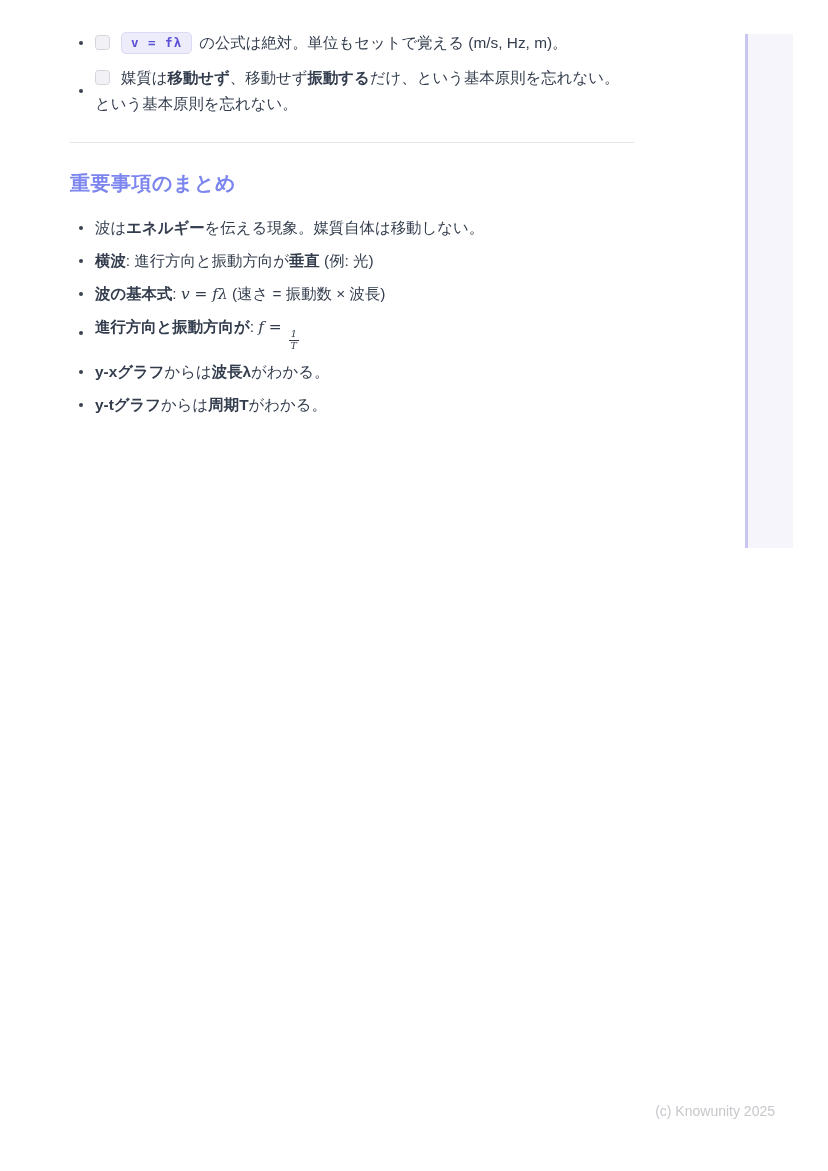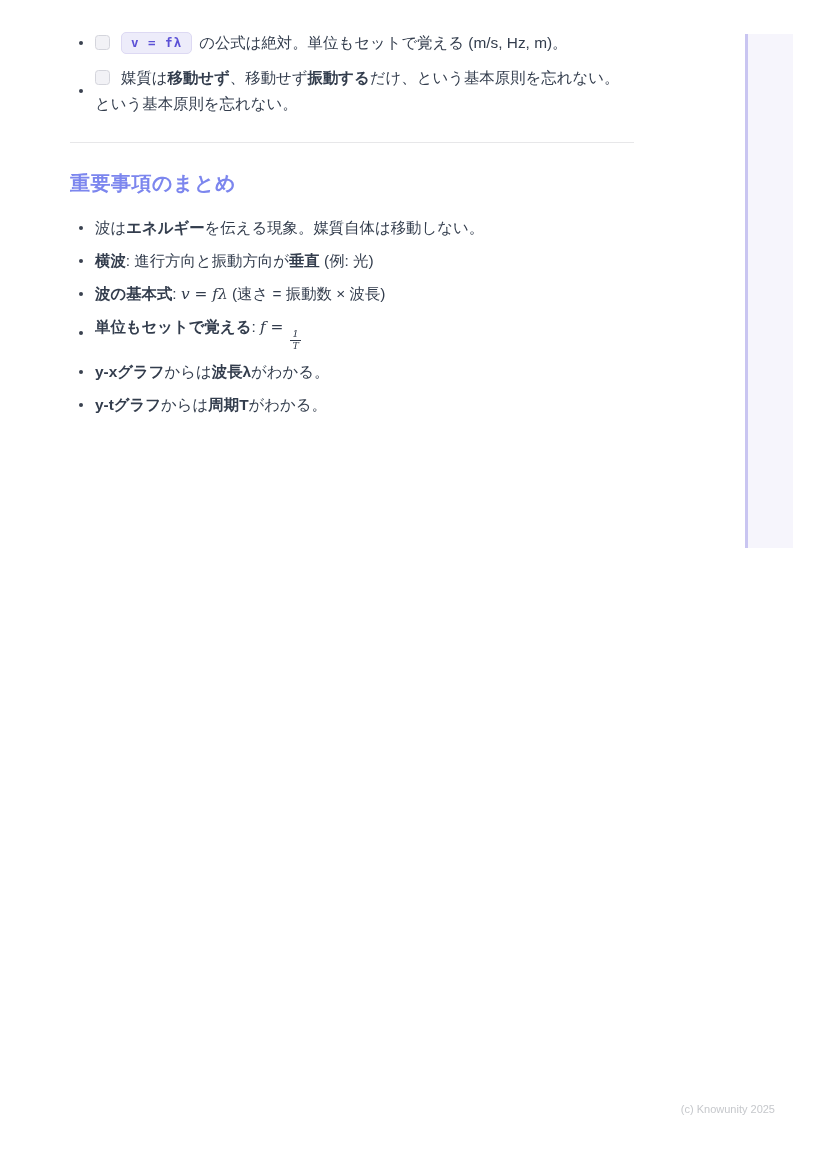--- a/index.html
+++ b/index.html
@@ -58,21 +58,21 @@
     font-size:20px;font-weight:bold;
     margin:27px 0 18px 0;letter-spacing:0.5px;
   }
   .side-panel{
     position:absolute;left:745px;top:34px;width:45px;height:514px;
     background:var(--panel-bg,#f6f5fc);
     border-left:3px solid var(--panel-border,#c9c5f1);
   }
   .footer-copyright{
     position:absolute;top:1103px;right:53px;
-    font-size:11px;color:var(--footer,#c6c8cc);
+    font-size:14px;color:var(--footer,#c6c8cc);
   }
 </style>
 </head>
 <body style="color: rgb(51, 61, 77);">
 
 <div class="content">
   <ul id="checklist">
       <li>
         <span class="dot"></span>
         <div class="li-body"><span class="checkbox"></span><span class="code-chip">v = fλ</span><span>の公式は絶対。単位もセットで覚える (m/s, Hz, m)。</span></div>
@@ -95,21 +95,21 @@
       <li>
         <span class="dot"></span>
         <div class="li-body"><span class="b">横波</span><span>: 進行方向と振動方向が</span><span class="b">垂直</span><span> (例: 光)</span></div>
       </li>
       <li>
         <span class="dot"></span>
         <div class="li-body"><span class="b">波の基本式</span><span>: </span><span class="math">v = fλ</span><span> (速さ = 振動数 × 波長)</span></div>
       </li>
       <li>
         <span class="dot"></span>
-        <div class="li-body"><span class="b">単位もセットで覚える</span><span>: </span><span class="math">f = </span><span class="frac">
+        <div class="li-body"><span class="b">進行方向と振動方向が</span><span>: </span><span class="math">f = </span><span class="frac">
             <span class="num">1</span>
             <span class="den">T</span>
           </span></div>
       </li>
       <li>
         <span class="dot"></span>
         <div class="li-body"><span class="b">y-xグラフ</span><span>からは</span><span class="b">波長λ</span><span>がわかる。</span></div>
       </li>
       <li>
         <span class="dot"></span>

